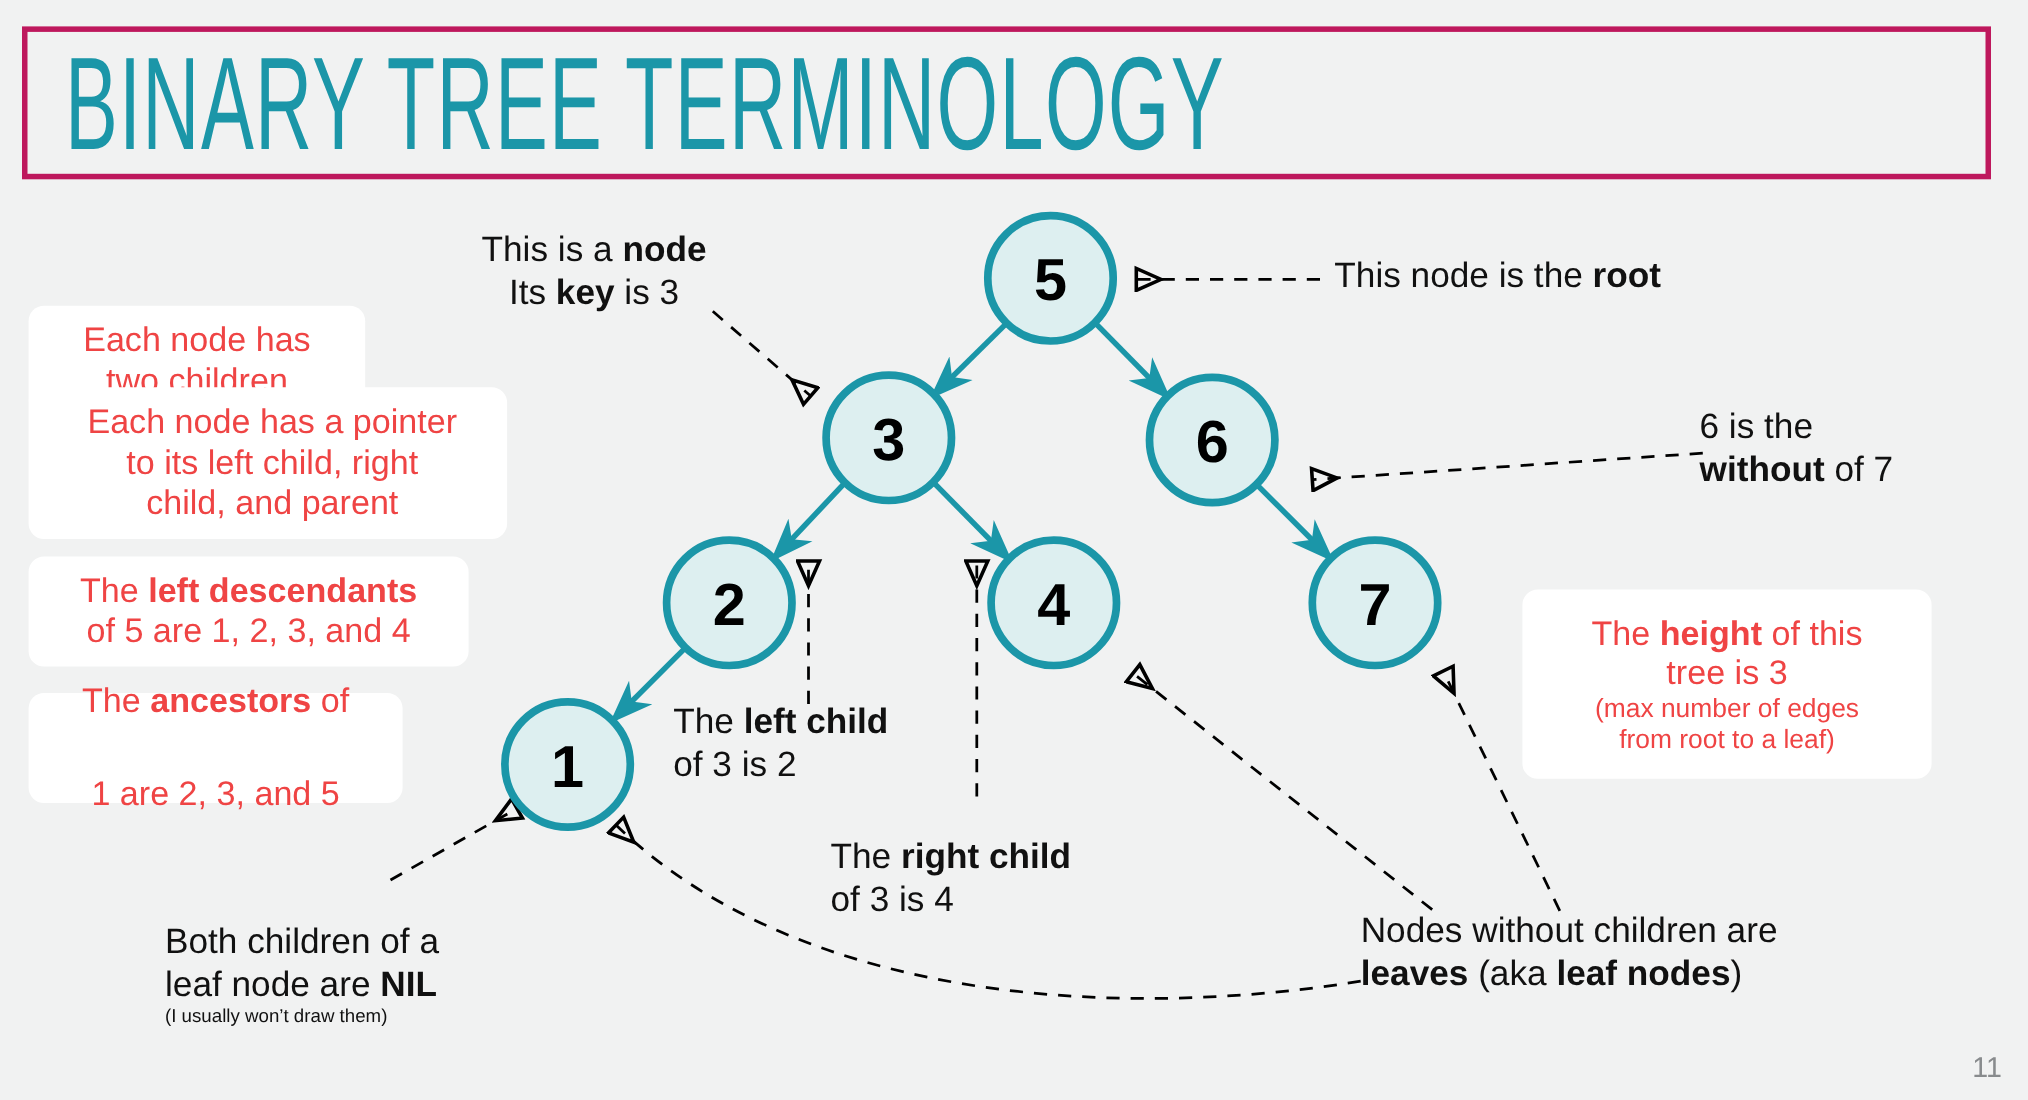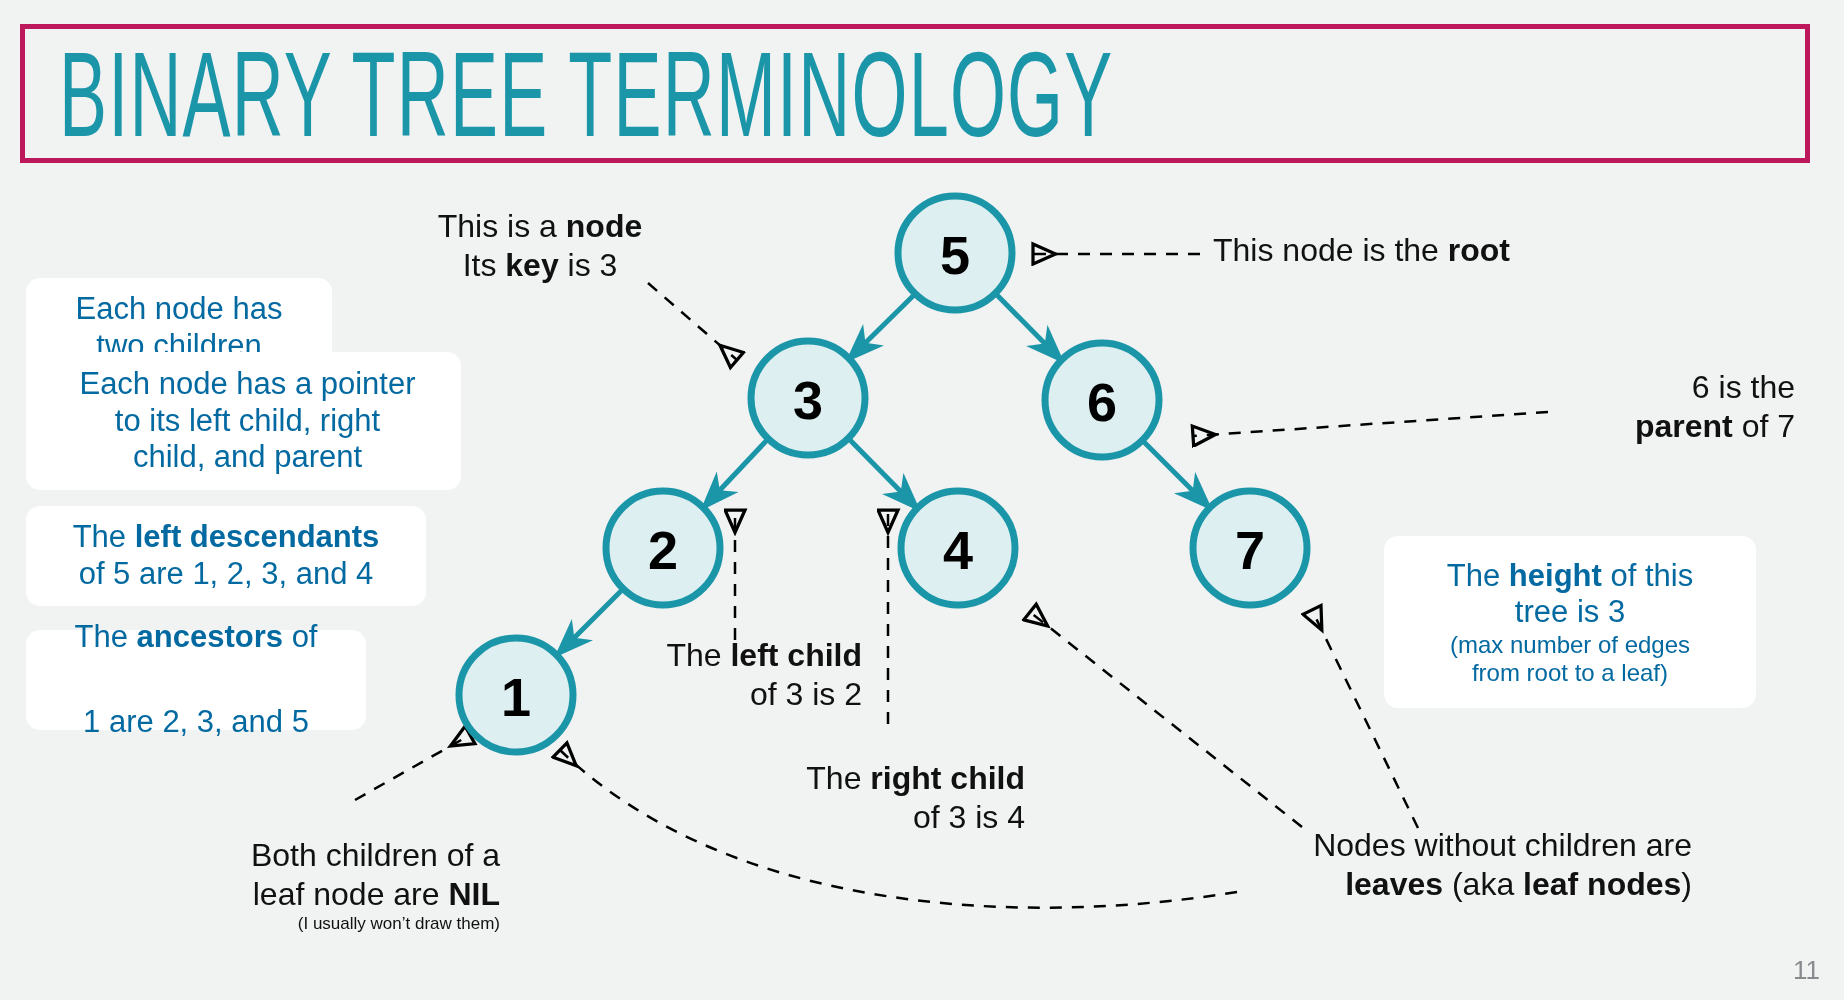--- a/index.html
+++ b/index.html
@@ -35,40 +35,40 @@
     letter-spacing: 2px;
     color: #1b96a8;
     line-height: 1;
   }
 
   
   .callout {
     position: absolute;
     background: #ffffff;
     border-radius: 14px;
-    color: #0369a1;
+    color: #ef4444;
     text-align: center;
     display: flex;
     flex-direction: column;
     align-items: center;
     justify-content: center;
     line-height: 1.18;
     font-size: 31px;
     padding: 10px 16px;
   }
   .callout .sub { font-size: 24px; line-height: 1.15; }
   .callout b { font-weight: 700; }
 
   
   .anno {
     position: absolute;
     color: #111111;
     font-size: 32px;
     line-height: 1.22;
-    text-align: right;
+    text-align: left;
     white-space: nowrap;
   }
   .anno .sub { font-size: 17px; display: block; }
   .anno b { font-weight: 700; }
 
   
   #tree-svg {
     position: absolute;
     left: 0; top: 0;
     width: 1844px; height: 1000px;
@@ -234,21 +234,21 @@
     </div>
   </div>
 
   <div class="anno" style="left:1213px; top:231px;">
     <span>This node is the </span><b>root</b>
   </div>
 
   <div class="anno" style="left:1545px; top:368px; width:250px;">
     <div>6 is the</div>
     <div>
-      <b>parent</b><span> of 7</span>
+      <b>without</b><span> of 7</span>
     </div>
   </div>
 
   <div class="anno" style="left:612px; top:636px; width:250px;">
     <div>
       <span>The </span><b>left child</b>
     </div>
     <div>of 3 is 2</div>
   </div>
 

